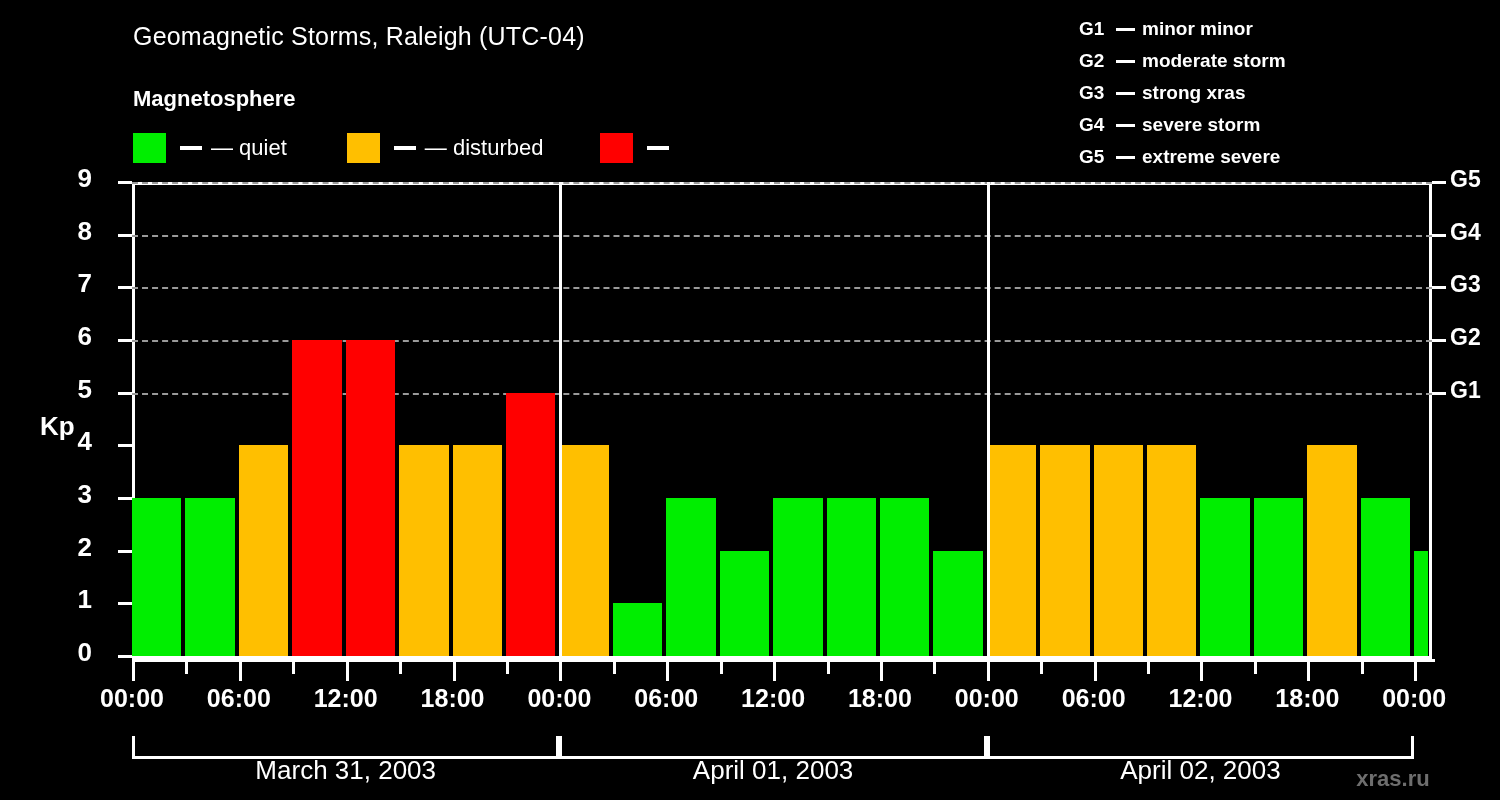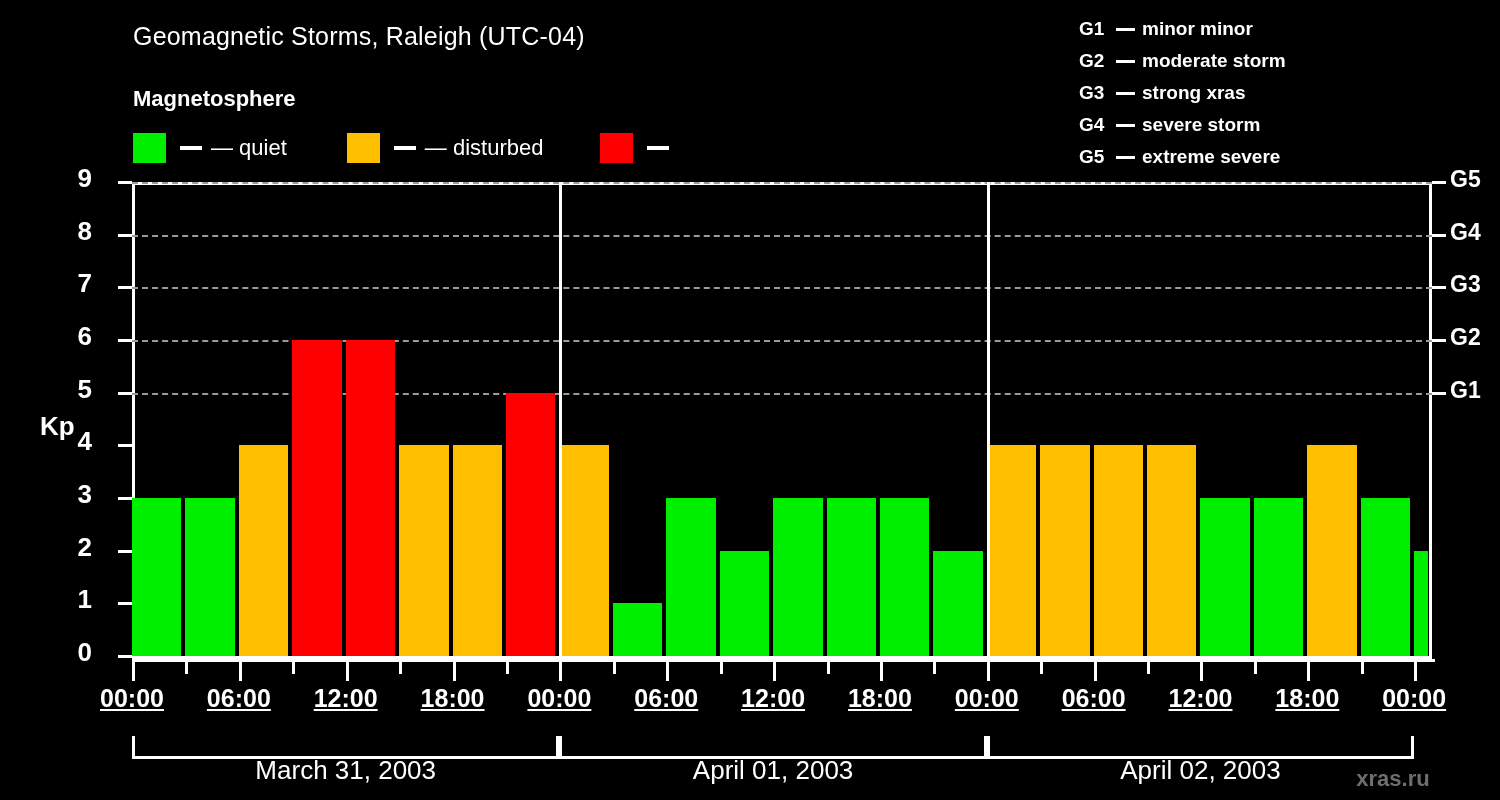--- a/index.html
+++ b/index.html
@@ -34,21 +34,21 @@
   .rlab{position:absolute;left:1450px;font-size:23px;font-weight:bold;line-height:1;}
 
   .daydiv{position:absolute;top:0;width:3px;height:477px;background:#fff;}
 
   .bar{position:absolute;bottom:0;}
 
   
   .xaxis{position:absolute;left:132px;top:659px;width:1303px;height:3px;background:#fff;}
   .xtick{position:absolute;top:659px;width:3px;height:15px;background:#fff;}
   .xtick.major{height:22px;}
-  .xlab{position:absolute;top:684px;font-size:25px;font-weight:bold;transform:translateX(-50%);white-space:nowrap;text-decoration:underline;}
+  .xlab{position:absolute;top:684px;font-size:25px;font-weight:bold;transform:translateX(-50%);white-space:nowrap;}
 
   .daybracket{position:absolute;top:736px;height:20px;border-left:3px solid #fff;border-right:3px solid #fff;border-bottom:3px solid #fff;}
   .dayname{position:absolute;top:755px;font-size:26px;font-weight:normal;text-align:center;transform:translateX(-50%);white-space:nowrap;}
 
   .watermark{position:absolute;left:1393px;top:766px;font-size:22px;font-weight:bold;color:#6e6e6e;transform:translateX(-50%);}
 </style>
 </head>
 <body>
 
 <div id="root">

